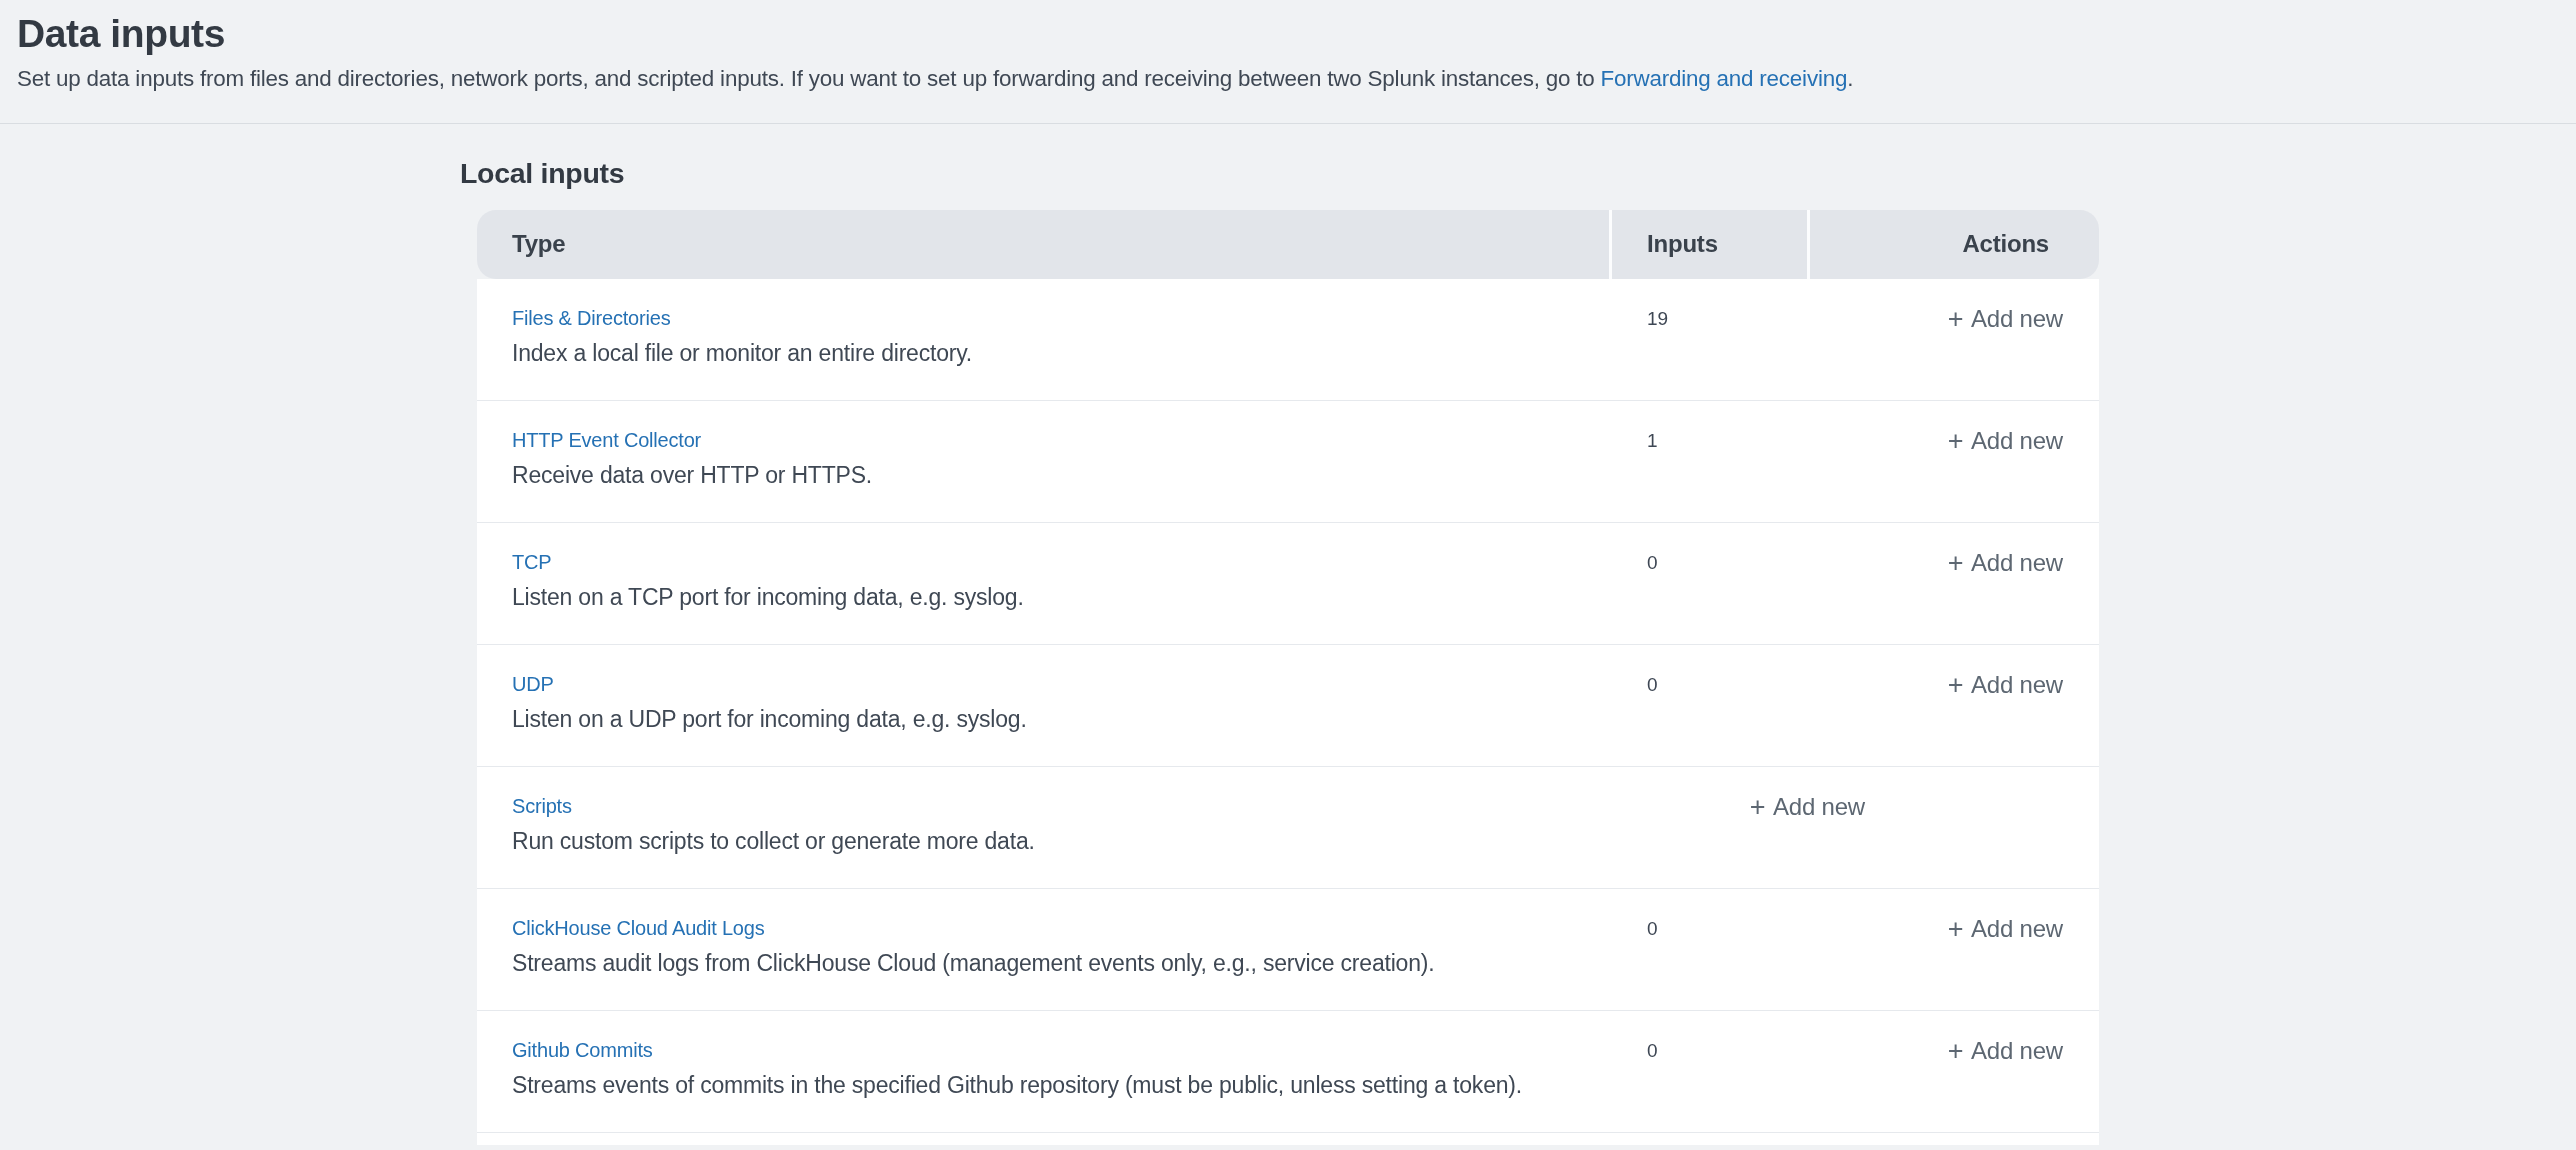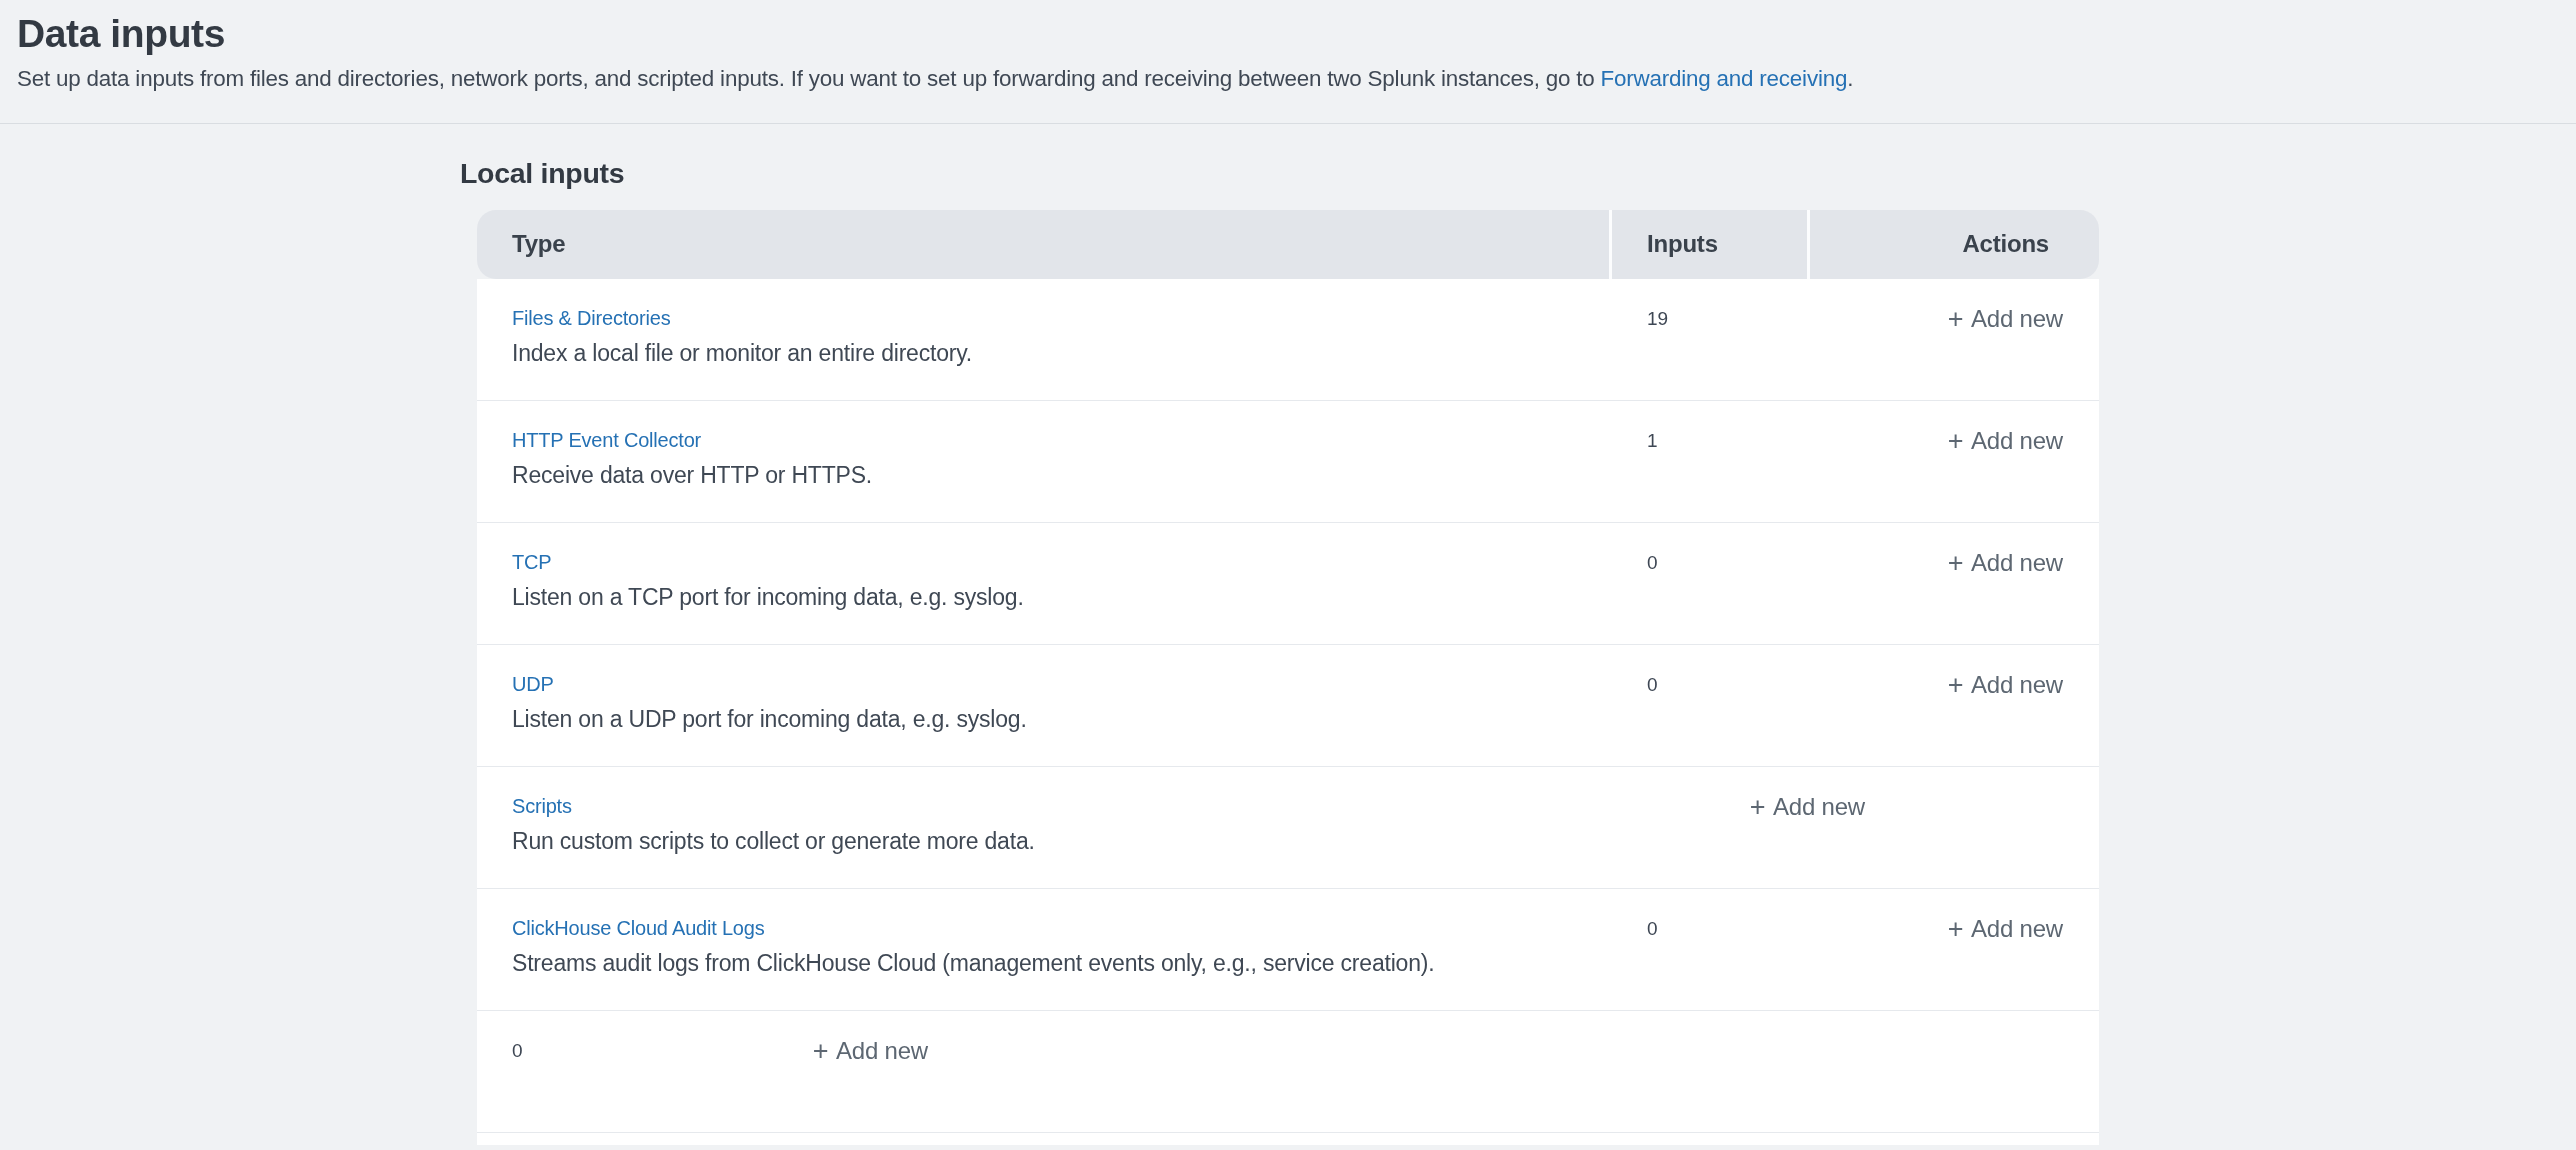--- a/index.html
+++ b/index.html
@@ -240,20 +240,24 @@
     <div class="cell cell-inputs">0</div>
     <div class="cell cell-actions">
       <a href="#" class="add-new">
               <span class="plus-icon">+</span>
               <span>Add new</span>
             </a>
     </div>
   </div>
 
   <div class="row">
+    <div class="cell cell-type">
+      <a href="#" class="row-link">Github Commits</a>
+      <div class="row-desc">Streams events of commits in the specified Github repository (must be public, unless setting a token).</div>
+    </div>
     <div class="cell cell-inputs">0</div>
     <div class="cell cell-actions">
       <a href="#" class="add-new">
               <span class="plus-icon">+</span>
               <span>Add new</span>
             </a>
     </div>
   </div>
 </div>
 

